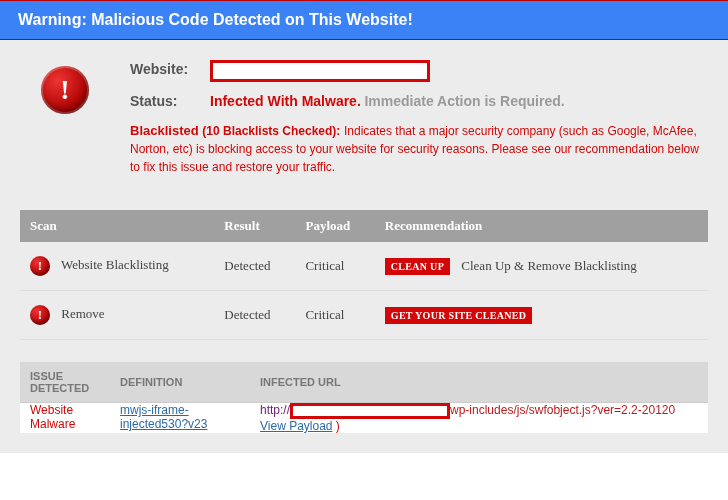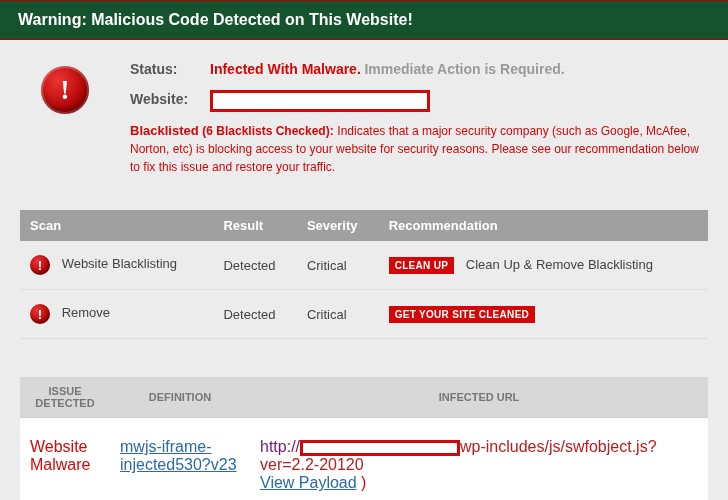--- a/index.html
+++ b/index.html
@@ -1,46 +1,46 @@
 <!DOCTYPE html>
 <html><head>
 <meta charset="utf-8">
 <style>
   * { box-sizing: border-box; margin: 0; padding: 0; }
   body { font-family: Arial, Helvetica, sans-serif; font-size: 13px; color: #333; background: #fff; width: 728px; }
-  .banner { background: #14532d; color: #fff; font-weight: bold; font-size: 16px; padding: 10px 18px; border-top: 1px solid #b00; border-bottom: 1px solid #b00; }
+  .banner { background: #3b82f6; color: #fff; font-weight: bold; font-size: 16px; padding: 10px 18px; border-top: 1px solid #b00; border-bottom: 1px solid #b00; }
   .main { background: #ececec; padding: 20px; }
 
   .summary { display: flex; gap: 20px; margin-bottom: 24px; }
   .icon-col { flex: 0 0 90px; display: flex; align-items: flex-start; justify-content: center; padding-top: 6px; }
   .big-bang { width: 48px; height: 48px; border-radius: 50%; background: radial-gradient(circle at 35% 30%, #e33, #a00 70%); display: flex; align-items: center; justify-content: center; box-shadow: inset -2px -4px 6px rgba(0,0,0,.35), 0 0 0 2px rgba(255,255,255,.25) inset; }
   .big-bang span { color: #fff; font-weight: bold; font-size: 28px; font-family: Georgia, serif; }
 
   .fields { flex: 1; }
   .row { display: flex; margin-bottom: 10px; line-height: 1.4; }
   .label { flex: 0 0 80px; font-weight: bold; color: #555; font-size: 14px; }
   .val { flex: 1; font-size: 13px; color: #555; }
   .redbox { display: inline-block; border: 3px solid #d30707; background: #fff; width: 220px; height: 22px; vertical-align: middle; }
   .infected { color: #d30707; font-weight: bold; font-size: 14px; }
   .grey-strong { color: #9a9a9a; font-weight: bold; font-size: 14px; }
   .blacklisted { color: #d30707; font-weight: bold; font-size: 13px; }
   .red-text { color: #d30707; font-size: 12px; }
 
-  table.scan { width: 100%; border-collapse: collapse; margin-bottom: 38px; }
+  table.scan { width: 100%; border-collapse: collapse; margin-bottom: 22px; font-family: Liberation Serif, serif; }
   table.scan thead th { background: #a0a0a0; color: #fff; font-weight: bold; text-align: left; padding: 8px 10px; font-size: 13px; }
   table.scan tbody td { padding: 14px 10px; border-bottom: 1px solid #ddd; vertical-align: middle; font-size: 13px; color: #444; }
   .mini-bang { width: 20px; height: 20px; border-radius: 50%; background: radial-gradient(circle at 35% 30%, #e33, #a00 70%); display: inline-flex; align-items: center; justify-content: center; vertical-align: middle; margin-right: 8px; box-shadow: inset -1px -2px 3px rgba(0,0,0,.35); }
   .mini-bang span { color: #fff; font-weight: bold; font-size: 13px; }
   .badge { display: inline-block; background: #d30707; color: #fff; font-weight: bold; font-size: 10px; padding: 3px 6px; margin-right: 8px; letter-spacing: .3px; }
   .rec-link { color: #444; }
 
   .detail-wrap { background: #fff; padding: 0; }
   table.detail { width: 100%; border-collapse: collapse; font-size: 12px; }
-  table.detail thead th { background: #d8d8d8; color: #777; font-weight: bold; text-align: center; padding: 8px 10px; font-size: 11px; border-bottom: 1px solid #ccc; }
-  table.detail tbody td { padding: 20px 10px; vertical-align: top; color: #d30707; font-size: 16px; }
+  table.detail thead th { background: #d8d8d8; color: #777; font-weight: bold; text-align: left; padding: 8px 10px; font-size: 11px; border-bottom: 1px solid #ccc; }
+  table.detail tbody td { padding: 0 10px; vertical-align: top; color: #d30707; font-size: 12px; }
   .def-link { color: #2a6aa6; text-decoration: underline; }
   .url-prefix { color: #701a75; }
   .url-redbox { display: inline-block; border: 3px solid #d30707; background: #fff; width: 160px; height: 16px; vertical-align: middle; }
   .url-suffix { color: #b91c1c; }
   .payload-link { color: #2a6aa6; }
 </style>
 </head>
 <body>
 
 <div class="banner">Warning: Malicious Code Detected on This Website!</div>
@@ -49,51 +49,51 @@
 
   <div class="summary">
     <div class="icon-col">
       <div class="big-bang">
           <span>!</span>
         </div>
     </div>
     <div class="fields">
 
       <div class="row">
+        <div class="label">Website:</div>
+        <div class="val">
+          <span class="redbox"></span>
+        </div>
+      </div>
+
+      <div class="row">
         <div class="label">Status:</div>
         <div class="val">
           <span class="infected">Infected With Malware.</span>
           <span class="grey-strong">Immediate Action is Required.</span>
         </div>
       </div>
 
       <div class="row">
-        <div class="label">Website:</div>
-        <div class="val">
-          <span class="redbox"></span>
-        </div>
-      </div>
-
-      <div class="row">
         <div class="val">
           <span class="blacklisted">Blacklisted</span>
-          <span class="red-text"><b>(6 Blacklists Checked):</b></span>
+          <span class="red-text"><b>(10 Blacklists Checked):</b></span>
           <span class="red-text">Indicates that a major security company (such as Google, McAfee, Norton, etc) is blocking access to your website for security reasons. Please see our recommendation below to fix this issue and restore your traffic.</span>
         </div>
       </div>
 
     </div>
   </div>
 
   <table class="scan">
     <thead>
       <tr>
         <th>Scan</th>
         <th>Result</th>
-        <th>Severity</th>
+        <th>Payload</th>
         <th>Recommendation</th>
       </tr>
     </thead>
     <tbody>
       <tr>
         <td>
           <span class="mini-bang">
               <span>!</span>
             </span>
           <span>Website Blacklisting</span>

